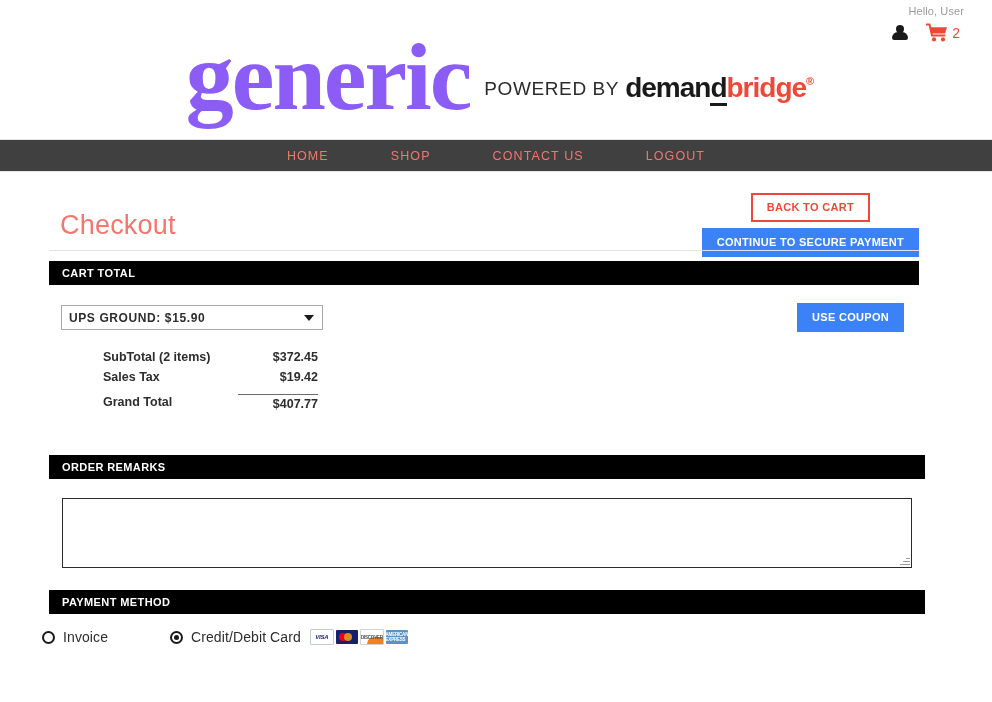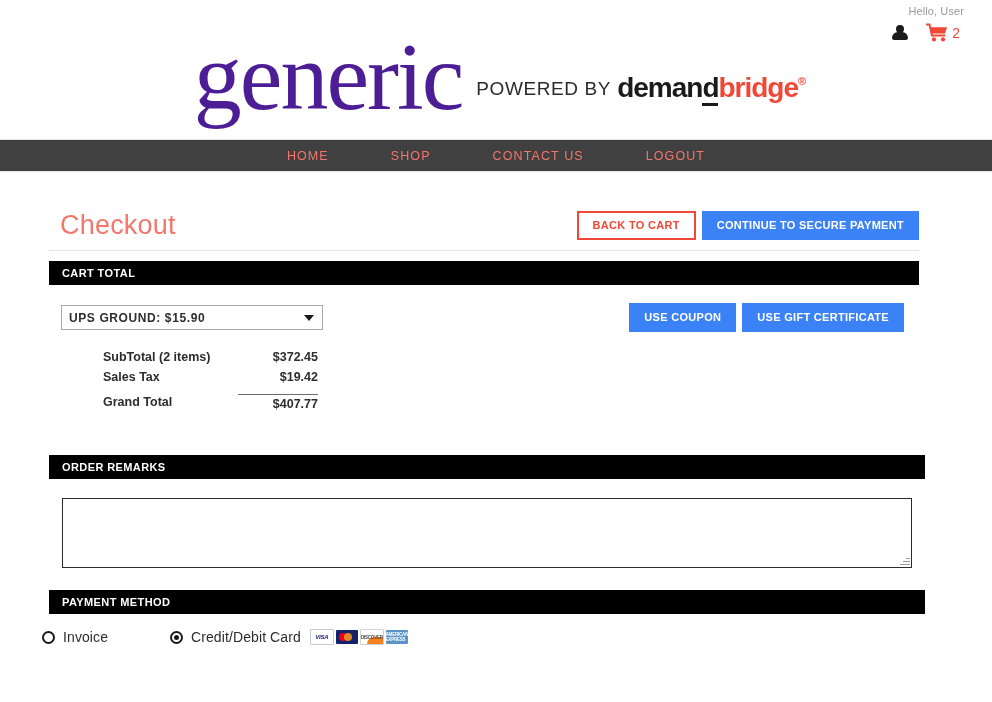--- a/index.html
+++ b/index.html
@@ -86,24 +86,24 @@
     align-items: center;
     justify-content: center;
   }
   .logo-inner {
     display: flex;
     align-items: baseline;
     transform: translateX(-16px);
   }
   .logo-generic {
     font-family: "Liberation Serif", "DejaVu Serif", serif;
-    font-weight: normal;
+    font-weight: bold;
     font-size: 96px;
     line-height: 96px;
-    color: #4c1d95;
+    color: #8b5cf6;
     letter-spacing: -2px;
     margin-left: 40px;
   }
   .logo-powered {
     font-family: "Liberation Sans", sans-serif;
     font-size: 19px;
     font-weight: normal;
     letter-spacing: 0.6px;
     color: #2b2b2b;
     margin-left: 14px;
@@ -181,22 +181,23 @@
     font-size: 27px;
     color: #f4766c;
     font-weight: normal;
     letter-spacing: 0.2px;
     line-height: 30px;
     font-family: "Liberation Sans", sans-serif;
     margin-left: 11px;
   }
   .title-actions {
     display: flex;
-    align-items: flex-end;
+    align-items: center;
     gap: 6px;
+    flex-direction: column;
   }
   .btn {
     font-family: "Liberation Sans", sans-serif;
     font-size: 11px;
     font-weight: bold;
     letter-spacing: 0.3px;
     text-transform: uppercase;
     border: none;
     cursor: pointer;
     line-height: 1;
@@ -490,21 +491,20 @@
 
 <div class="section-bar" style="top:261px; width:870px; height:24px">CART TOTAL</div>
 
 <div class="ship-select">
   <span class="ship-select-label">UPS GROUND: $15.90</span>
   <span class="caret"></span>
 </div>
 
 <div class="coupon-actions">
   <button class="btn btn-solid">USE COUPON</button>
-  <button class="btn btn-solid">USE GIFT CERTIFICATE</button>
 </div>
 
 <div class="totals">
   <div class="totals-row">
     <span class="label">SubTotal (2 items)</span>
     <span class="value">$372.45</span>
   </div>
   <div class="totals-row">
     <span class="label">Sales Tax</span>
     <span class="value">$19.42</span>

